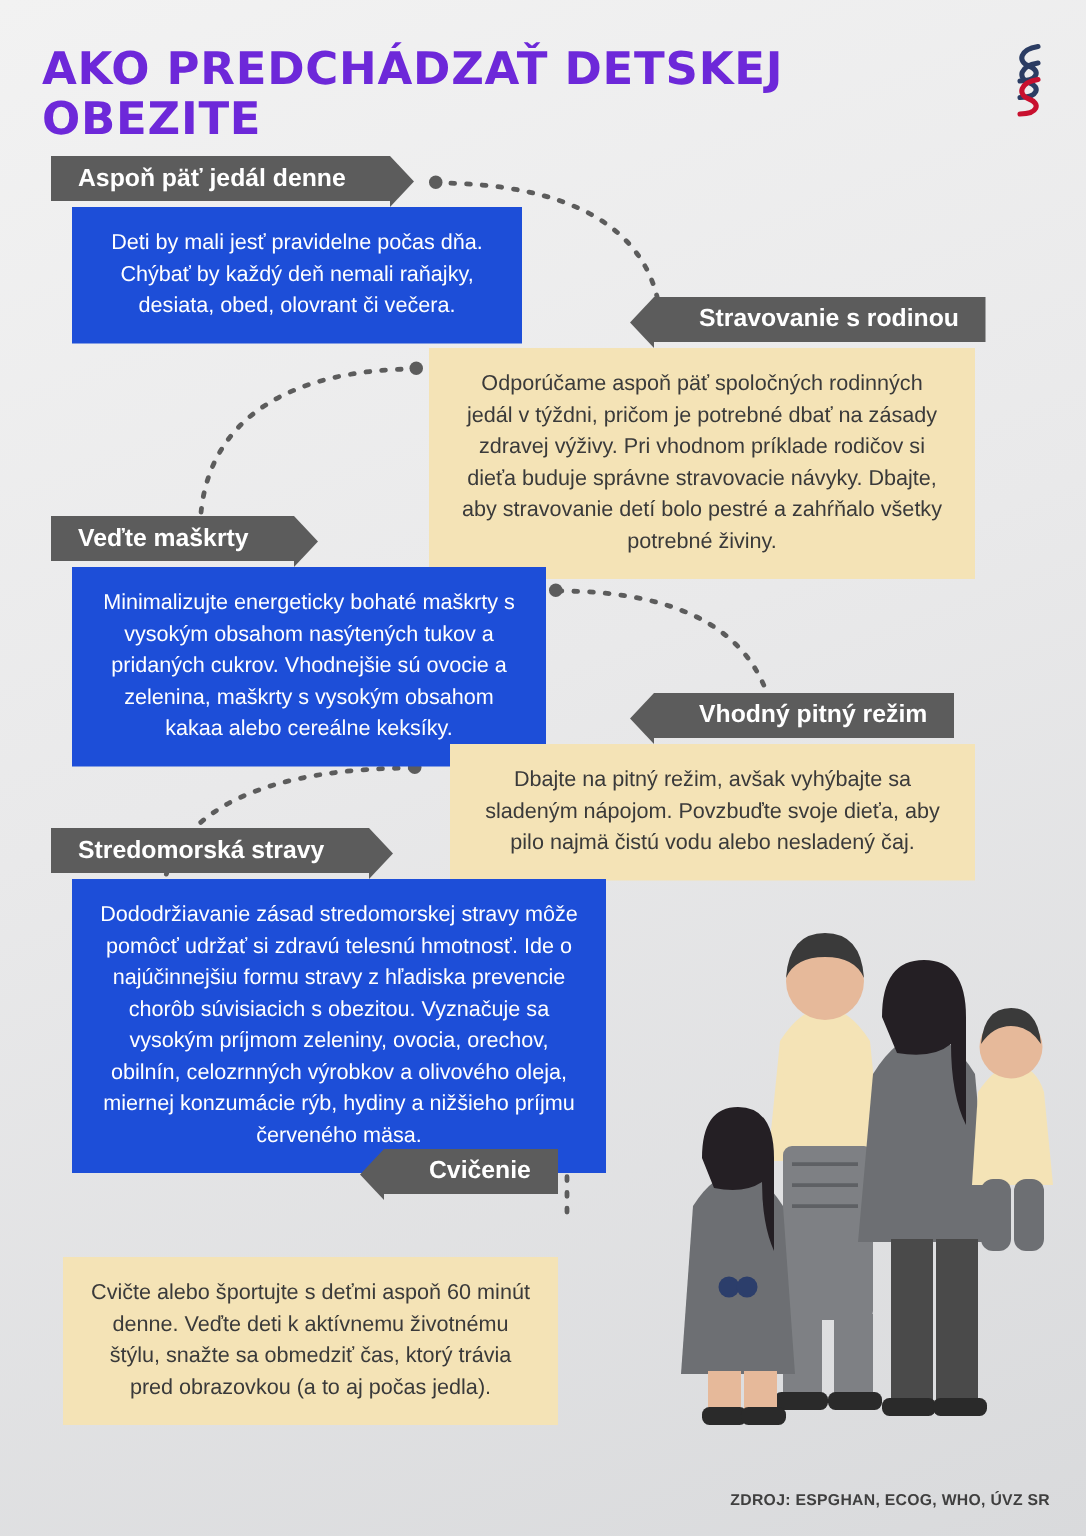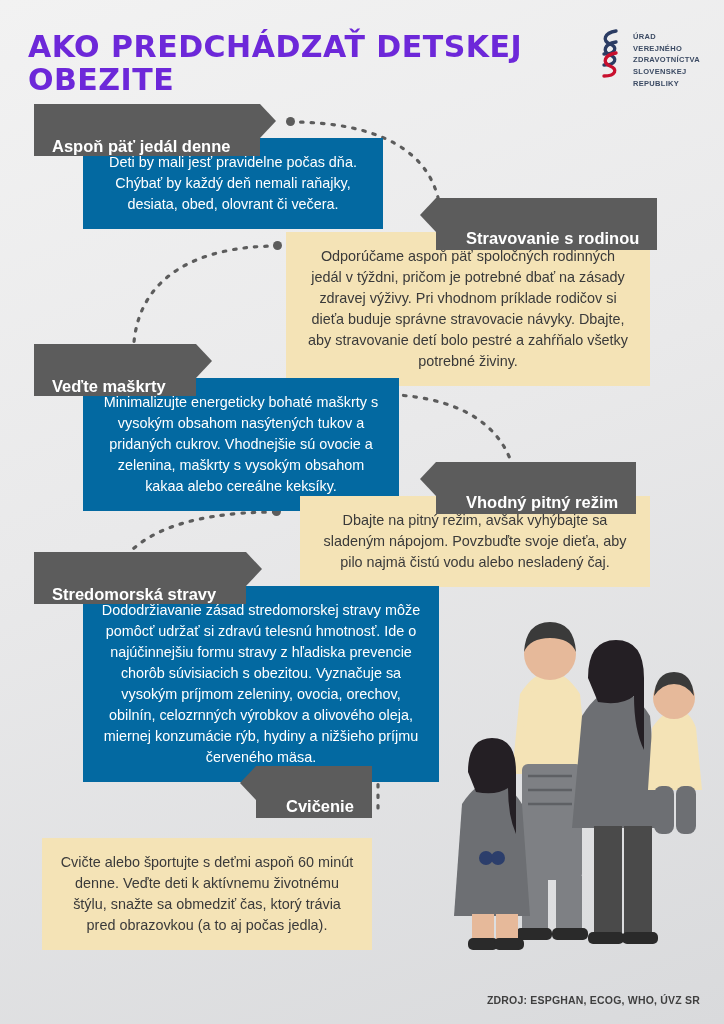--- a/index.html
+++ b/index.html
@@ -40,27 +40,27 @@
     color: #3b4a63;
     font-weight: bold;
     letter-spacing: 0.3px;
     text-transform: uppercase;
     padding-top: 3px;
   }
 
   
   .ribbon {
     position: absolute;
-    height: 52px;
+    height: 30px;
     background: #5c5c5c;
     color: #ffffff;
     font-size: 16.5px;
     font-weight: bold;
     display: flex;
-    align-items: flex-end;
+    align-items: center;
     padding: 0 30px 0 18px;
     white-space: nowrap;
     z-index: 5;
   }
   .ribbon.right-point::after {
     content: "";
     position: absolute;
     right: -16px; top: 0;
     border-top: 17px solid transparent;
     border-bottom: 17px solid transparent;
@@ -80,21 +80,21 @@
 
   
   .card {
     position: absolute;
     padding: 14px 18px;
     font-size: 14.4px;
     line-height: 1.46;
     text-align: center;
     z-index: 4;
   }
-  .card.navy { background: #0369a1; color: #ffffff; margin-left: 35px; }
+  .card.navy { background: #1d4ed8; color: #ffffff; }
   .card.cream { background: #f4e3b6; color: #3a3a3a; }
 
   
   .dots { position: absolute; z-index: 2; }
   .dot-end {
     position: absolute;
     width: 9px; height: 9px;
     border-radius: 50%;
     background: #5c5c5c;
     z-index: 3;
@@ -117,27 +117,20 @@
 <body>
 
 <div class="title">Ako predchádzať detskej obezite</div>
 
 <div class="logo">
   <svg class="logo-mark" viewBox="0 0 28 52">
     <path d="M20 3 C8 5, 6 13, 14 16 C22 19, 20 26, 8 26" fill="none" stroke="#2b3c63" stroke-width="3.4" stroke-linecap="round"></path>
     <path d="M20 14 C8 16, 6 24, 14 27 C22 30, 20 37, 8 37" fill="none" stroke="#2b3c63" stroke-width="3.4" stroke-linecap="round"></path>
     <path d="M20 25 C8 27, 6 35, 14 38 C22 41, 20 48, 8 48" fill="none" stroke="#c8102e" stroke-width="3.4" stroke-linecap="round"></path>
   </svg>
-  <div class="logo-text">
-    <div>Úrad</div>
-    <div>verejného</div>
-    <div>zdravotníctva</div>
-    <div>Slovenskej</div>
-    <div>republiky</div>
-  </div>
 </div>
 
 <svg class="family" viewBox="0 0 300 420">
 
   <g>
     <path d="M96 148 q14 -22 30 -22 q16 0 30 22 l8 80 l-76 0 z" fill="#f4e3b6"></path>
     <rect x="98" y="218" width="60" height="116" rx="6" fill="#7e8084"></rect>
     <rect x="98" y="330" width="26" height="56" fill="#7e8084"></rect>
     <rect x="132" y="330" width="26" height="56" fill="#7e8084"></rect>
     <rect x="92" y="382" width="36" height="12" rx="5" fill="#2a2a2a"></rect>

